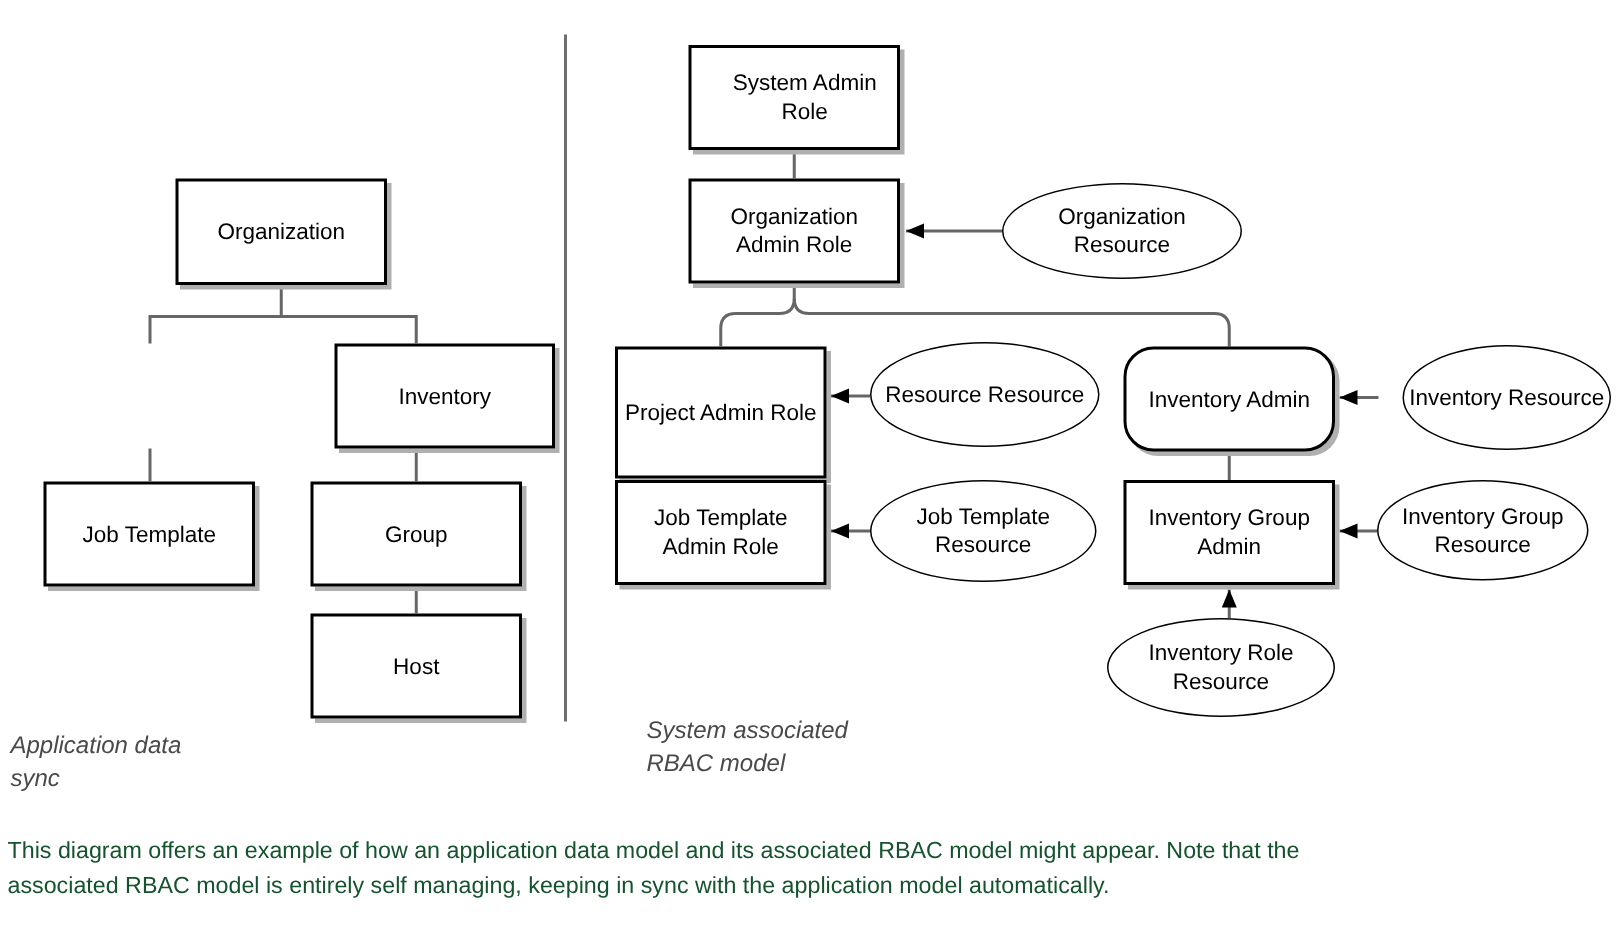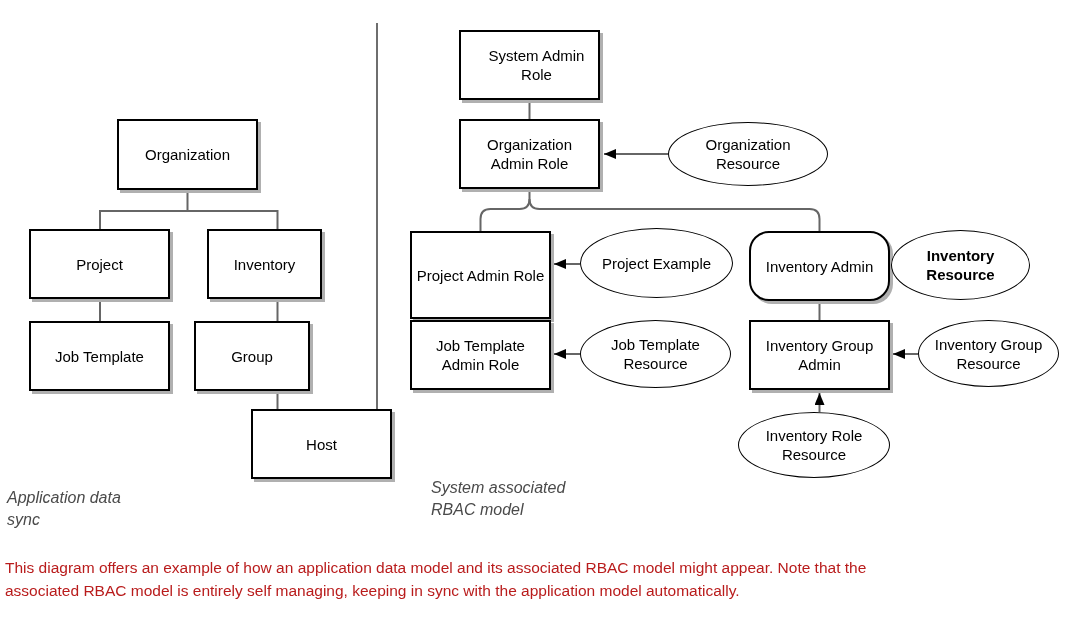--- a/index.html
+++ b/index.html
@@ -49,21 +49,21 @@
     color: #4a4a4a;
     white-space: pre-line;
   }
   .caption {
     position: absolute;
     left: 5px;
     top: 556px;
     width: 1060px;
     font-size: 15.5px;
     line-height: 23px;
-    color: #b91c1c;
+    color: #14532d;
     white-space: pre-line;
   }
 </style>
 </head>
 <body>
 
 <div class="stage">
 
   <svg class="layer" width="1078" height="620" viewBox="0 0 1078 620">
     <defs>
@@ -90,43 +90,42 @@
       <path d="M668 154 H604" marker-end="url(#arrow)"></path>
       <path d="M580 264 H554" marker-end="url(#arrow)"></path>
       <path d="M580 354 H554" marker-end="url(#arrow)"></path>
       <path d="M919 265 H893" marker-end="url(#arrow)"></path>
       <path d="M918 354 H893" marker-end="url(#arrow)"></path>
       <path d="M819.5 412 V393" marker-end="url(#arrow)"></path>
     </g>
   </svg>
 
   <div class="rect" style="left:117px; top:119px; width:141px; height:71px;">Organization</div>
-  <div class="rect" style="left:29px; top:229px; width:141px; height:70px;">Project</div>
-  <div class="rect" style="left:207px; top:229px; width:115px; height:70px;">Inventory</div>
+  <div class="rect" style="left:223px; top:229px; width:147px; height:70px;">Inventory</div>
   <div class="rect" style="left:29px; top:321px; width:141px; height:70px;">Job Template</div>
-  <div class="rect" style="left:194px; top:321px; width:116px; height:70px;">Group</div>
-  <div class="rect" style="left:207px; top:409px; width:141px; height:70px;margin-left:44px;">Host</div>
+  <div class="rect" style="left:207px; top:321px; width:141px; height:70px;">Group</div>
+  <div class="rect" style="left:207px; top:409px; width:141px; height:70px;">Host</div>
 
   <div class="rect" style="left:459px; top:30px; width:141px; height:70px;padding-left:14px;">System Admin
 Role</div>
   <div class="rect" style="left:459px; top:119px; width:141px; height:70px;">Organization
 Admin Role</div>
   <div class="rect" style="left:410px; top:231px; width:141px; height:88px;">Project Admin Role</div>
   <div class="rect" style="left:410px; top:320px; width:141px; height:70px;">Job Template
 Admin Role</div>
   <div class="rect" style="left:749px; top:231px; width:141px; height:70px;border-radius:20px;">Inventory Admin</div>
   <div class="rect" style="left:749px; top:320px; width:141px; height:70px;">Inventory Group
 Admin</div>
 
   <div class="ellipse" style="left:668px; top:122px; width:160px; height:64px;">Organization
 Resource</div>
-  <div class="ellipse" style="left:580px; top:228px; width:153px; height:70px;">Project Example</div>
+  <div class="ellipse" style="left:580px; top:228px; width:153px; height:70px;">Resource Resource</div>
   <div class="ellipse" style="left:580px; top:320px; width:151px; height:68px;">Job Template
 Resource</div>
-  <div class="ellipse" style="left:891px; top:230px; width:139px; height:70px;font-weight:bold;">Inventory Resource</div>
+  <div class="ellipse" style="left:935px; top:230px; width:139px; height:70px;">Inventory Resource</div>
   <div class="ellipse" style="left:918px; top:320px; width:141px; height:67px;">Inventory Group
 Resource</div>
   <div class="ellipse" style="left:738px; top:412px; width:152px; height:66px;">Inventory Role
 Resource</div>
 
   <div class="side-label" style="left:7px; top:487px;">Application data
 sync</div>
   <div class="side-label" style="left:431px; top:477px;">System associated
 RBAC model</div>
 

